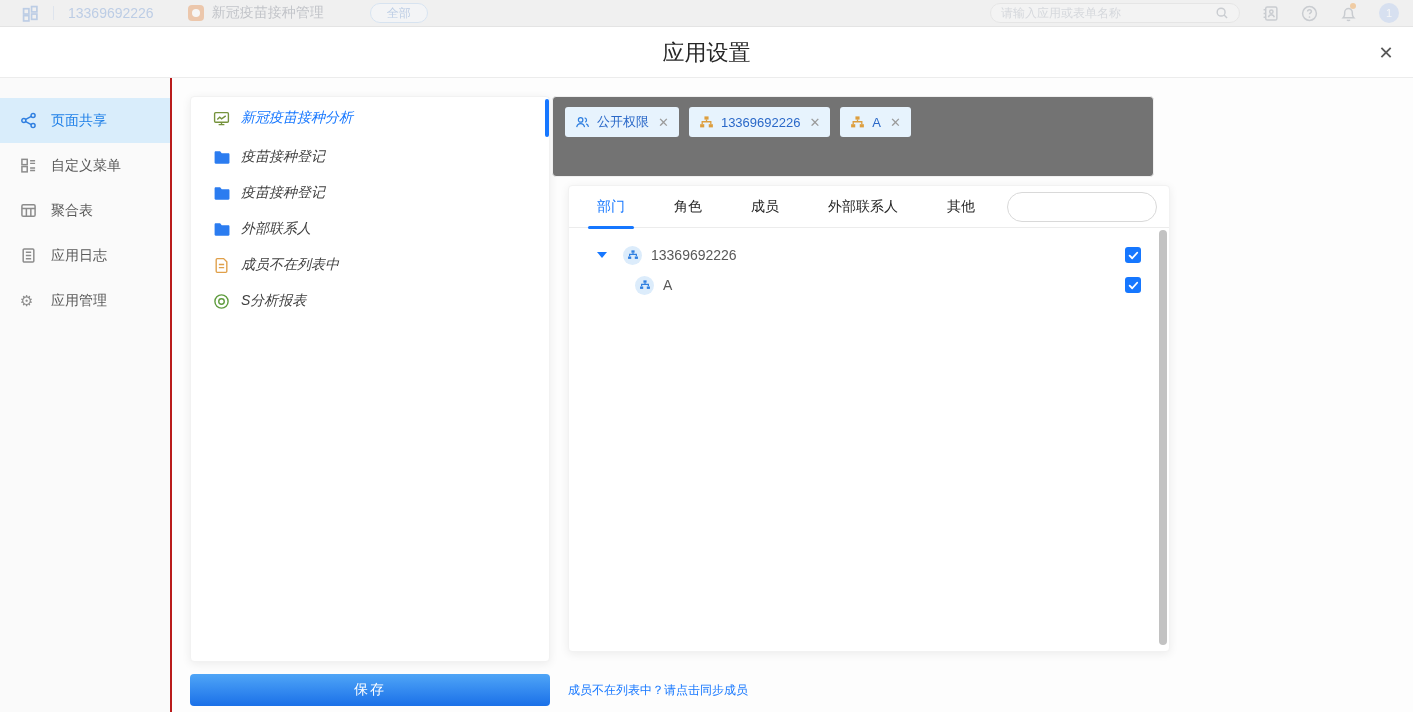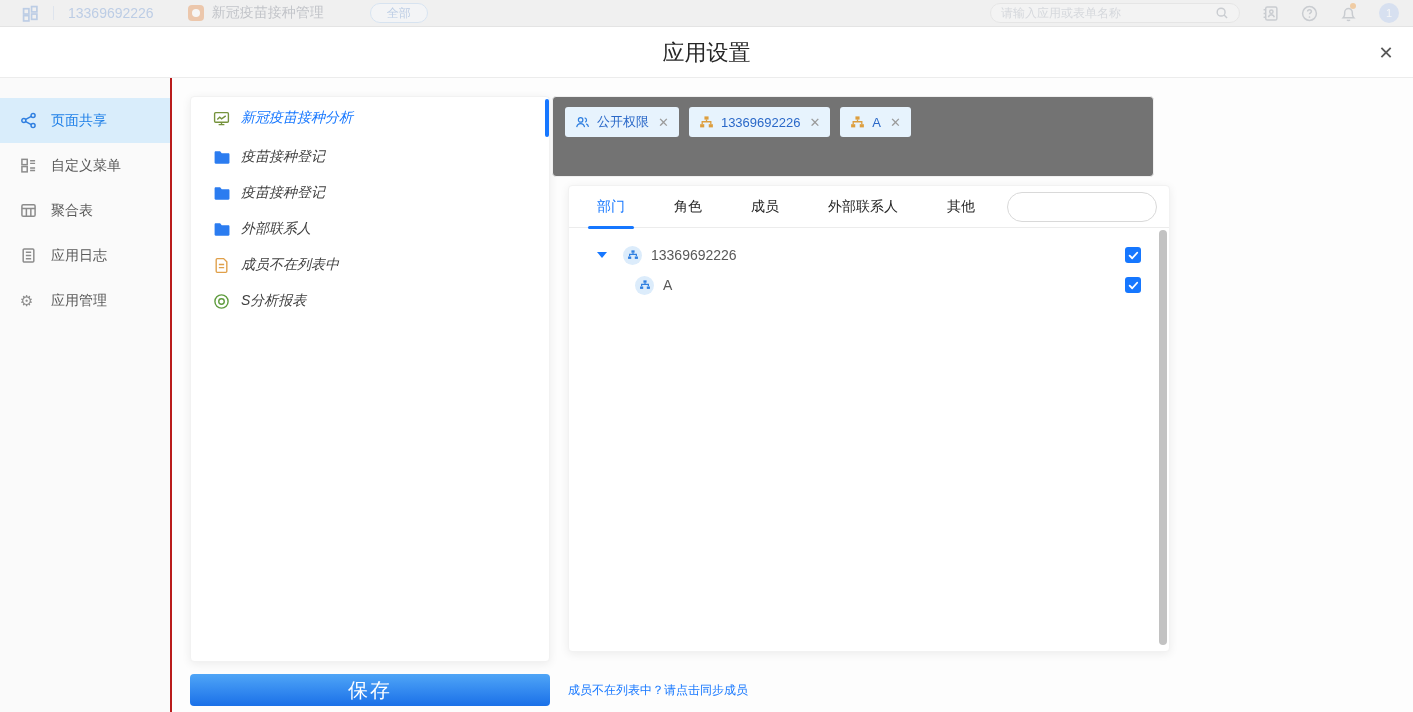--- a/index.html
+++ b/index.html
@@ -41,21 +41,21 @@
 
   
   .form-card { position:absolute; left:190px; top:18px; width:360px; height:566px; background:#fff; border:1px solid #f2f2f2; border-radius:4px; box-shadow:0 2px 10px rgba(0,0,0,.07); overflow:hidden;font-style:italic; }
   .form-item { position:relative; height:36px; display:flex; align-items:center; padding-left:22px; gap:11px; font-size:14px; color:#404040; cursor:pointer; }
   .form-item:first-child { height:42px; }
   .form-item .f-ic { width:17px; height:17px; display:flex; }
   .form-item .f-ic svg { width:100%; height:100%; }
   .form-item.selected { color:#1677ff; }
   .sel-bar { position:absolute; right:0; top:2px; width:4px; height:38px; background:#1677ff; border-radius:2px; }
 
-  .save-btn { position:absolute; left:190px; top:596px; width:360px; height:32px; border:none; border-radius:4px; background:linear-gradient(180deg,#4fa5f7 0%,#1a70e8 100%); color:#fff; font-size:20px; display:flex; align-items:center; justify-content:center; cursor:pointer; letter-spacing:2px; }
+  .save-btn { position:absolute; left:190px; top:596px; width:360px; height:32px; border:none; border-radius:4px; background:linear-gradient(180deg,#4fa5f7 0%,#1a70e8 100%); color:#fff; font-size:14px; display:flex; align-items:center; justify-content:center; cursor:pointer; letter-spacing:2px; }
 
   
   .tags-card { position:absolute; left:552px; top:18px; width:602px; height:81px; background:#737373; border:1px solid #f0f0f0; border-radius:4px; padding:10px 12px; display:flex; align-items:flex-start; gap:10px; }
   .tag { height:30px; background:#e7f3fd; border-radius:3px; display:flex; align-items:center; padding:0 10px; gap:7px; font-size:13px; color:#2a68c8; }
   .tag .t-ic { width:15px; height:15px; display:flex; }
   .tag .t-ic svg { width:100%; height:100%; }
   .tag .t-close { color:#9b9b9b; font-size:13px; margin-left:2px; cursor:pointer; }
 
   .picker-card { position:absolute; left:568px; top:107px; width:602px; height:467px; background:#fff; border:1px solid #f2f2f2; border-radius:4px; box-shadow:0 2px 10px rgba(0,0,0,.07); }
   .tabs-row { position:relative; height:42px; border-bottom:1px solid #ececec; display:flex; align-items:center; padding-left:28px; gap:49px; }

